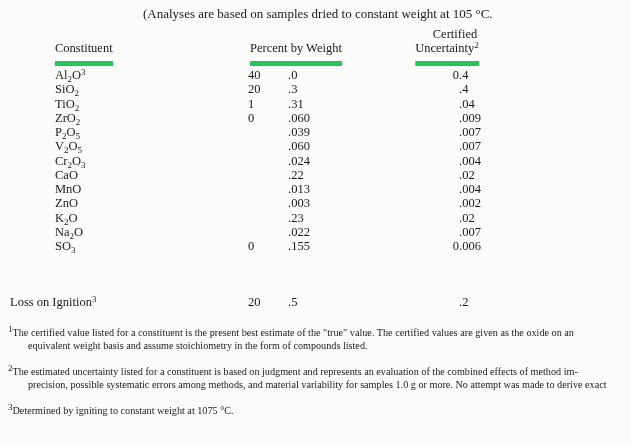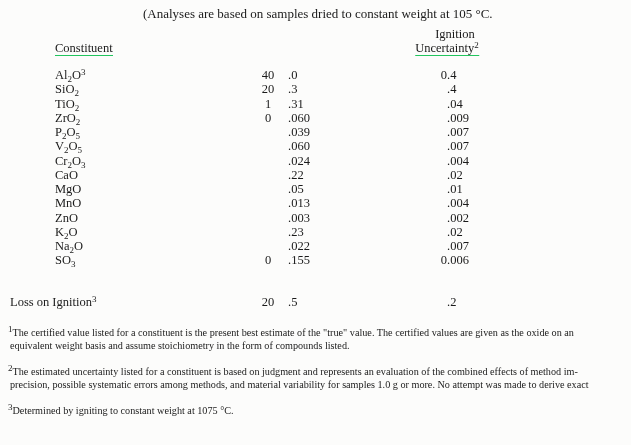--- a/index.html
+++ b/index.html
@@ -5,48 +5,51 @@
   html,body{margin:0;padding:0}
   body{
     width:631px;height:445px;overflow:hidden;
     background:#fcfcfb;color:#1a1a1a;
     font-family:"Liberation Serif","DejaVu Serif",serif;
   }
   .page{position:relative;width:631px;height:445px}
   .caption{position:absolute;left:143px;top:6px;font-size:13px;white-space:nowrap}
   .hdr{position:absolute;font-size:12.5px;white-space:nowrap}
   .hcenter{transform:translateX(-50%)}
-  .ul{border-bottom:1px solid #22c55e;padding-bottom:0px}
+  .ul{border-bottom:5px solid #22c55e;padding-bottom:6px}
   .rows{position:absolute;left:0;top:68px;width:525px}
   .row{position:relative;height:14.25px;line-height:14.25px;font-size:12.5px}
   .row .name{position:absolute;left:55px;white-space:nowrap}
   .row .val{position:absolute;left:248px;white-space:nowrap}
-  .row .unc{position:absolute;left:435px;white-space:nowrap}
-  .val .ip{display:inline-block;width:40px;text-align:center}
+  .row .unc{position:absolute;left:447px;white-space:nowrap}
+  .val .ip{display:inline-block;width:40px;text-align:left}
   .unc .ip{display:inline-block;width:12px;text-align:right}
   .loss-wrap{position:absolute;left:0;top:295px;width:572px}
   .loss-wrap .row .name{left:10px}
   sub{font-size:9px;vertical-align:-2.5px;line-height:0}
   sup{font-size:9px;vertical-align:4px;line-height:0}
   .footnotes{position:absolute;left:8px;top:326px;width:622px}
   .footnote{margin-bottom:12px;font-size:10.2px;line-height:13.4px}
   .fline{white-space:nowrap}
-  .cont{margin-left:2px}
+  .cont{margin-left:20px}
 </style>
 </head>
 <body>
 
 <div class="page">
 
   <div class="caption">(Analyses are based on samples dried to constant weight at 105 °C.</div>
 
   <div class="hdr" style="left:55px;top:41px">
     <span class="ul">Constituent</span>
   </div>
-  <div class="hdr hcenter" style="left:455px;top:27px">Ignition</div>
+  <div class="hdr hcenter" style="left:296px;top:41px">
+    <span class="ul">Percent by Weight</span>
+  </div>
+  <div class="hdr hcenter" style="left:455px;top:27px">Certified</div>
   <div class="hdr hcenter" style="left:447px;top:41px">
     <span class="ul">Uncertainty<sup>2</sup></span>
   </div>
 
   <div class="rows">
       <div class="row">
     <span class="name">Al<sub>2</sub>O<sup>3</sup></span>
     <span class="val"><span class="ip">40</span><span class="fp">.0</span></span>
     <span class="unc"><span class="ip">0</span><span class="fp">.4</span></span>
   </div>
@@ -77,25 +80,20 @@
   </div>
       <div class="row">
     <span class="name">Cr<sub>2</sub>O<sub>3</sub></span>
     <span class="val"><span class="ip"></span><span class="fp">.024</span></span>
     <span class="unc"><span class="ip"></span><span class="fp">.004</span></span>
   </div>
       <div class="row">
     <span class="name">CaO</span>
     <span class="val"><span class="ip"></span><span class="fp">.22</span></span>
     <span class="unc"><span class="ip"></span><span class="fp">.02</span></span>
-  </div>
-      <div class="row">
-    <span class="name">MgO</span>
-    <span class="val"><span class="ip"></span><span class="fp">.05</span></span>
-    <span class="unc"><span class="ip"></span><span class="fp">.01</span></span>
   </div>
       <div class="row">
     <span class="name">MnO</span>
     <span class="val"><span class="ip"></span><span class="fp">.013</span></span>
     <span class="unc"><span class="ip"></span><span class="fp">.004</span></span>
   </div>
       <div class="row">
     <span class="name">ZnO</span>
     <span class="val"><span class="ip"></span><span class="fp">.003</span></span>
     <span class="unc"><span class="ip"></span><span class="fp">.002</span></span>

